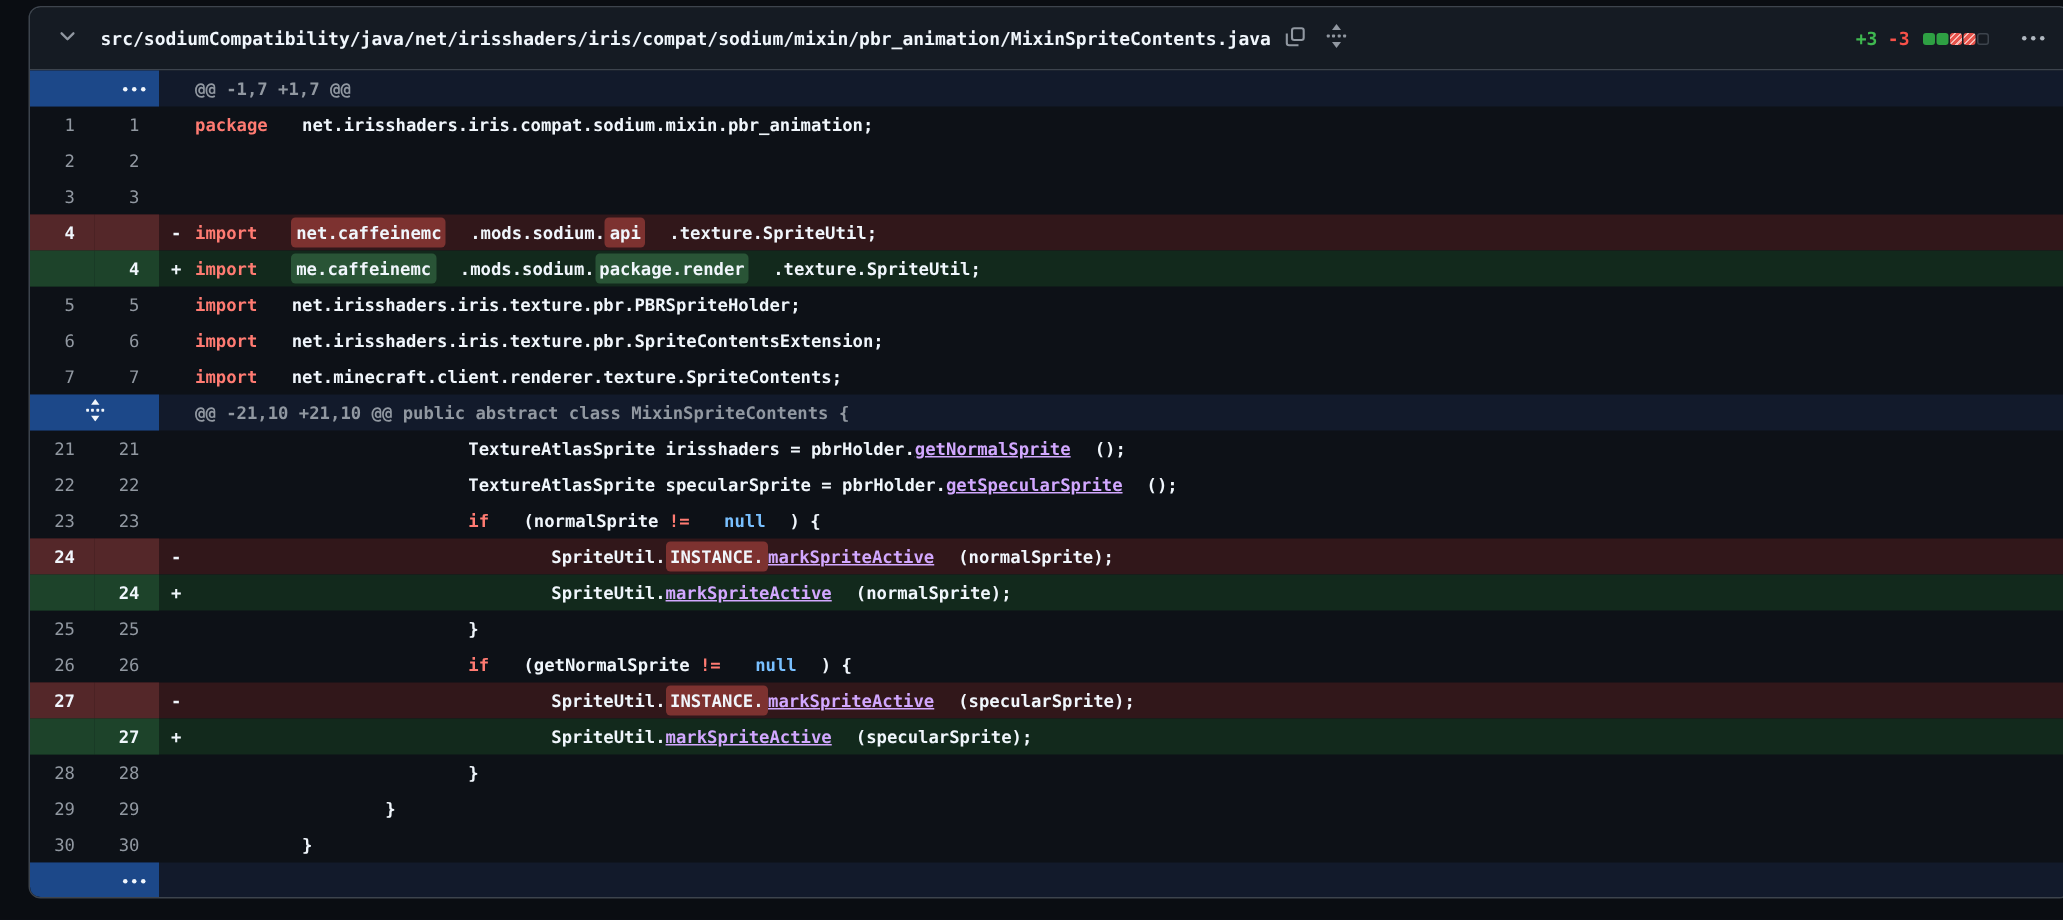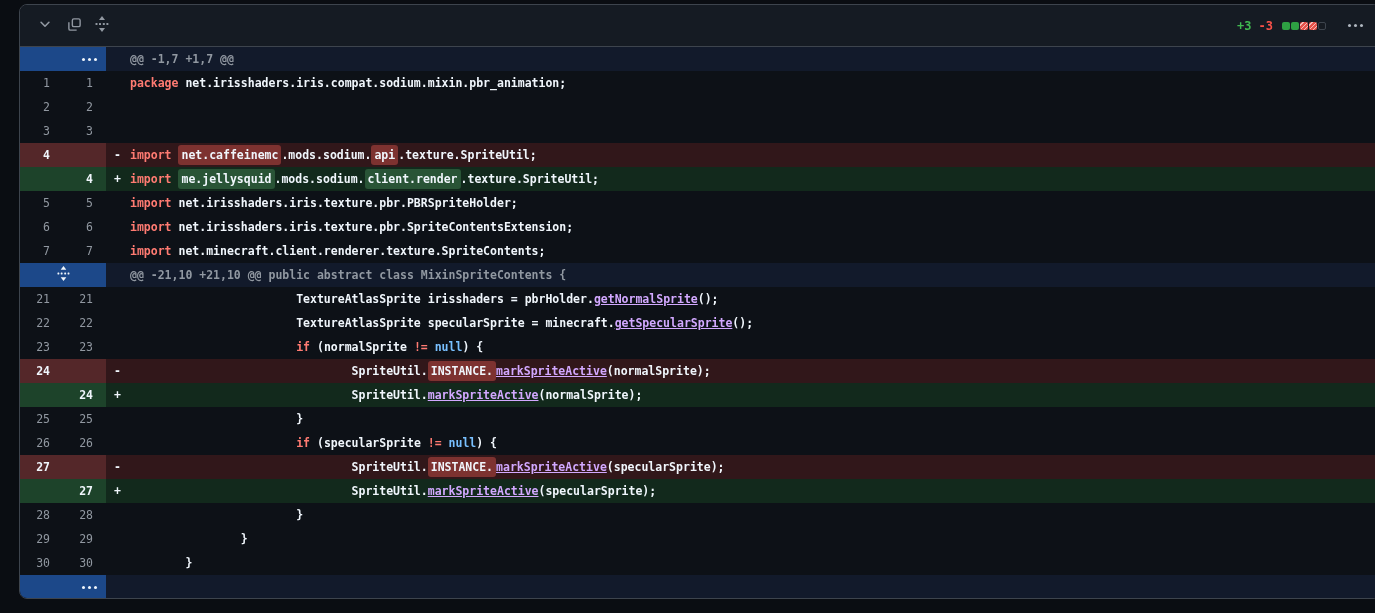--- a/index.html
+++ b/index.html
@@ -50,21 +50,21 @@
   .code { flex: 1; white-space: pre; overflow: hidden; color: var(--text); }
 
   .row.del { background: var(--del_bg); }
   .row.del .num { background: var(--del_gutter_bg); }
   .row.add { background: var(--add_bg); }
   .row.add .num { background: var(--add_gutter_bg); }
 
   .seg-k { color: var(--keyword); margin-top: 33px; }
   .seg-f { color: var(--function); text-decoration: underline; }
   .seg-c { color: var(--constant); text-align: center; }
-  .seg-p { color: var(--text); }
+  .seg-p { color: var(--text); margin-left: 16px; }
   .seg-hl { color: var(--text); padding: 3px 3px; border-radius: 3px; }
   .row.del .seg-hl { background: var(--del_word_bg); }
   .row.add .seg-hl { background: var(--add_word_bg); }
 
   
   .row.hunk, .row.expand { background: var(--hunk_bg); }
   .gutter-expand {
     width: 86px; flex: none; background: var(--expand_btn_bg); cursor: pointer;
     display: flex; align-items: center; justify-content: flex-end; padding-right: 9px;
     color: #f0f6fc; border: none;
@@ -79,20 +79,21 @@
 <div class="card">
 
   <div class="hdr">
     <button class="chev-btn">
       <span>
         <svg width="14" height="14" viewBox="0 0 16 16">
             <path d="M3.5 6l4.5 4.5L12.5 6" fill="none" stroke="currentColor" stroke-width="1.8" stroke-linecap="round" stroke-linejoin="round"></path>
           </svg>
       </span>
     </button>
+    <span class="file-path">src/sodiumCompatibility/java/net/irisshaders/iris/compat/sodium/mixin/pbr_animation/MixinSpriteContents.java</span>
     <button class="icon-btn">
       <span>
         <svg width="15" height="15" viewBox="0 0 16 16" fill="none" stroke="currentColor" stroke-width="1.5">
           <rect x="5.7" y="2" width="8.3" height="8.3" rx="1.6"></rect>
           <path d="M10.3 14H3.6A1.6 1.6 0 0 1 2 12.4V5.7"></path>
         </svg>
       </span>
     </button>
     <button class="icon-btn">
       <span>
@@ -159,21 +160,21 @@
       <div class="row del">
         <div class="num">4</div>
         <div class="num"></div>
         <div class="marker">-</div>
         <div class="code"><span class="seg-k">import</span><span class="seg-p"> </span><span class="seg-hl">net.caffeinemc</span><span class="seg-p">.mods.sodium.</span><span class="seg-hl">api</span><span class="seg-p">.texture.SpriteUtil;</span></div>
       </div>
       <div class="row add">
         <div class="num"></div>
         <div class="num">4</div>
         <div class="marker">+</div>
-        <div class="code"><span class="seg-k">import</span><span class="seg-p"> </span><span class="seg-hl">me.jellysquid</span><span class="seg-p">.mods.sodium.</span><span class="seg-hl">client.render</span><span class="seg-p">.texture.SpriteUtil;</span></div>
+        <div class="code"><span class="seg-k">import</span><span class="seg-p"> </span><span class="seg-hl">me.caffeinemc</span><span class="seg-p">.mods.sodium.</span><span class="seg-hl">package.render</span><span class="seg-p">.texture.SpriteUtil;</span></div>
       </div>
       <div class="row context">
         <div class="num">5</div>
         <div class="num">5</div>
         <div class="marker"></div>
         <div class="code"><span class="seg-k">import</span><span class="seg-p"> net.irisshaders.iris.texture.pbr.PBRSpriteHolder;</span></div>
       </div>
       <div class="row context">
         <div class="num">6</div>
         <div class="num">6</div>
@@ -202,21 +203,21 @@
       <div class="row context">
         <div class="num">21</div>
         <div class="num">21</div>
         <div class="marker"></div>
         <div class="code"><span class="seg-p">                        TextureAtlasSprite irisshaders = pbrHolder.</span><span class="seg-f">getNormalSprite</span><span class="seg-p">();</span></div>
       </div>
       <div class="row context">
         <div class="num">22</div>
         <div class="num">22</div>
         <div class="marker"></div>
-        <div class="code"><span class="seg-p">                        TextureAtlasSprite specularSprite = minecraft.</span><span class="seg-f">getSpecularSprite</span><span class="seg-p">();</span></div>
+        <div class="code"><span class="seg-p">                        TextureAtlasSprite specularSprite = pbrHolder.</span><span class="seg-f">getSpecularSprite</span><span class="seg-p">();</span></div>
       </div>
       <div class="row context">
         <div class="num">23</div>
         <div class="num">23</div>
         <div class="marker"></div>
         <div class="code"><span class="seg-p">                        </span><span class="seg-k">if</span><span class="seg-p"> (normalSprite </span><span class="seg-k">!=</span><span class="seg-p"> </span><span class="seg-c">null</span><span class="seg-p">) {</span></div>
       </div>
       <div class="row del">
         <div class="num">24</div>
         <div class="num"></div>
@@ -232,21 +233,21 @@
       <div class="row context">
         <div class="num">25</div>
         <div class="num">25</div>
         <div class="marker"></div>
         <div class="code"><span class="seg-p">                        }</span></div>
       </div>
       <div class="row context">
         <div class="num">26</div>
         <div class="num">26</div>
         <div class="marker"></div>
-        <div class="code"><span class="seg-p">                        </span><span class="seg-k">if</span><span class="seg-p"> (specularSprite </span><span class="seg-k">!=</span><span class="seg-p"> </span><span class="seg-c">null</span><span class="seg-p">) {</span></div>
+        <div class="code"><span class="seg-p">                        </span><span class="seg-k">if</span><span class="seg-p"> (getNormalSprite </span><span class="seg-k">!=</span><span class="seg-p"> </span><span class="seg-c">null</span><span class="seg-p">) {</span></div>
       </div>
       <div class="row del">
         <div class="num">27</div>
         <div class="num"></div>
         <div class="marker">-</div>
         <div class="code"><span class="seg-p">                                SpriteUtil.</span><span class="seg-hl">INSTANCE.</span><span class="seg-f">markSpriteActive</span><span class="seg-p">(specularSprite);</span></div>
       </div>
       <div class="row add">
         <div class="num"></div>
         <div class="num">27</div>

